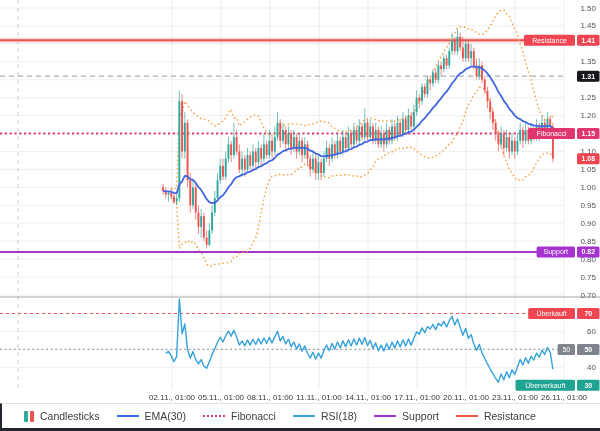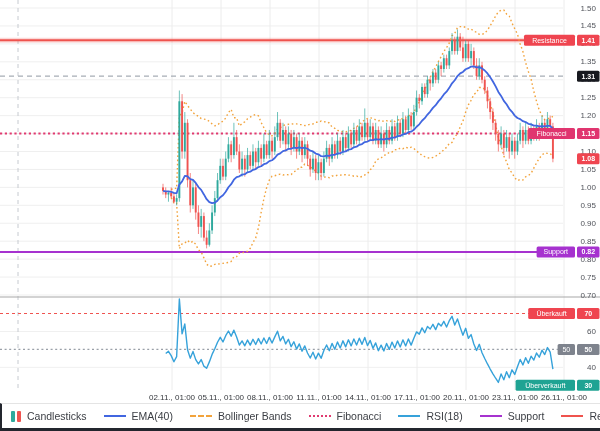--- a/index.html
+++ b/index.html
@@ -1,19 +1,19 @@
 <!DOCTYPE html>
 <html><head>
 <meta charset="utf-8">
 <style>
   html,body{margin:0;padding:0;background:#fff;}
   body{width:600px;height:431px;overflow:hidden;font-family:"Liberation Sans",sans-serif;}
   .wrap{width:600px;height:431px;background:#fff;box-sizing:border-box;border-bottom:3px solid #23262e;}
   svg{display:block;}
-  .legend{height:25px;border-top:1px solid #e4e4e4;border-left:2px solid #23262e;display:flex;align-items:center;gap:17px;padding-left:9px;box-sizing:border-box;background:#fff;}
+  .legend{height:25px;border-top:1px solid #e4e4e4;border-left:2px solid #23262e;display:flex;align-items:center;gap:17px;padding-left:22px;box-sizing:border-box;background:#fff;}
   .legend-item{display:flex;align-items:center;gap:6px;font-size:10.5px;color:#3b3e44;white-space:nowrap;cursor:pointer;}
   .sw{display:inline-block;}
   .sw-line{width:22px;height:0;border-top:2px solid;}
   .sw-dashed{width:22px;height:0;border-top:2px dashed;}
   .sw-dotted{width:22px;height:0;border-top:2px dotted;}
   .sw-candles{display:inline-flex;gap:2px;align-items:center;}
   .sw-candles span{display:inline-block;width:4px;height:11px;border-radius:1px;}
 </style>
 </head>
 <body>
@@ -436,25 +436,21 @@
   <div class="legend">
       <div class="legend-item">
         <span class="sw sw-candles">
           <span style="background: rgb(47, 169, 157);"></span>
           <span style="background: rgb(239, 83, 80);"></span>
         </span>
         <span>Candlesticks</span>
       </div>
       <div class="legend-item">
         <span class="sw sw-line" style="border-top-color: rgb(65, 102, 224);"></span>
-        <span>EMA(40)</span>
-      </div>
-      <div class="legend-item">
-        <span class="sw sw-dashed" style="border-top-color: rgb(242, 163, 60);"></span>
-        <span>Bollinger Bands</span>
+        <span>EMA(30)</span>
       </div>
       <div class="legend-item">
         <span class="sw sw-dotted" style="border-top-color: rgb(224, 58, 112);"></span>
         <span>Fibonacci</span>
       </div>
       <div class="legend-item">
         <span class="sw sw-line" style="border-top-color: rgb(54, 162, 218);"></span>
         <span>RSI(18)</span>
       </div>
       <div class="legend-item">

